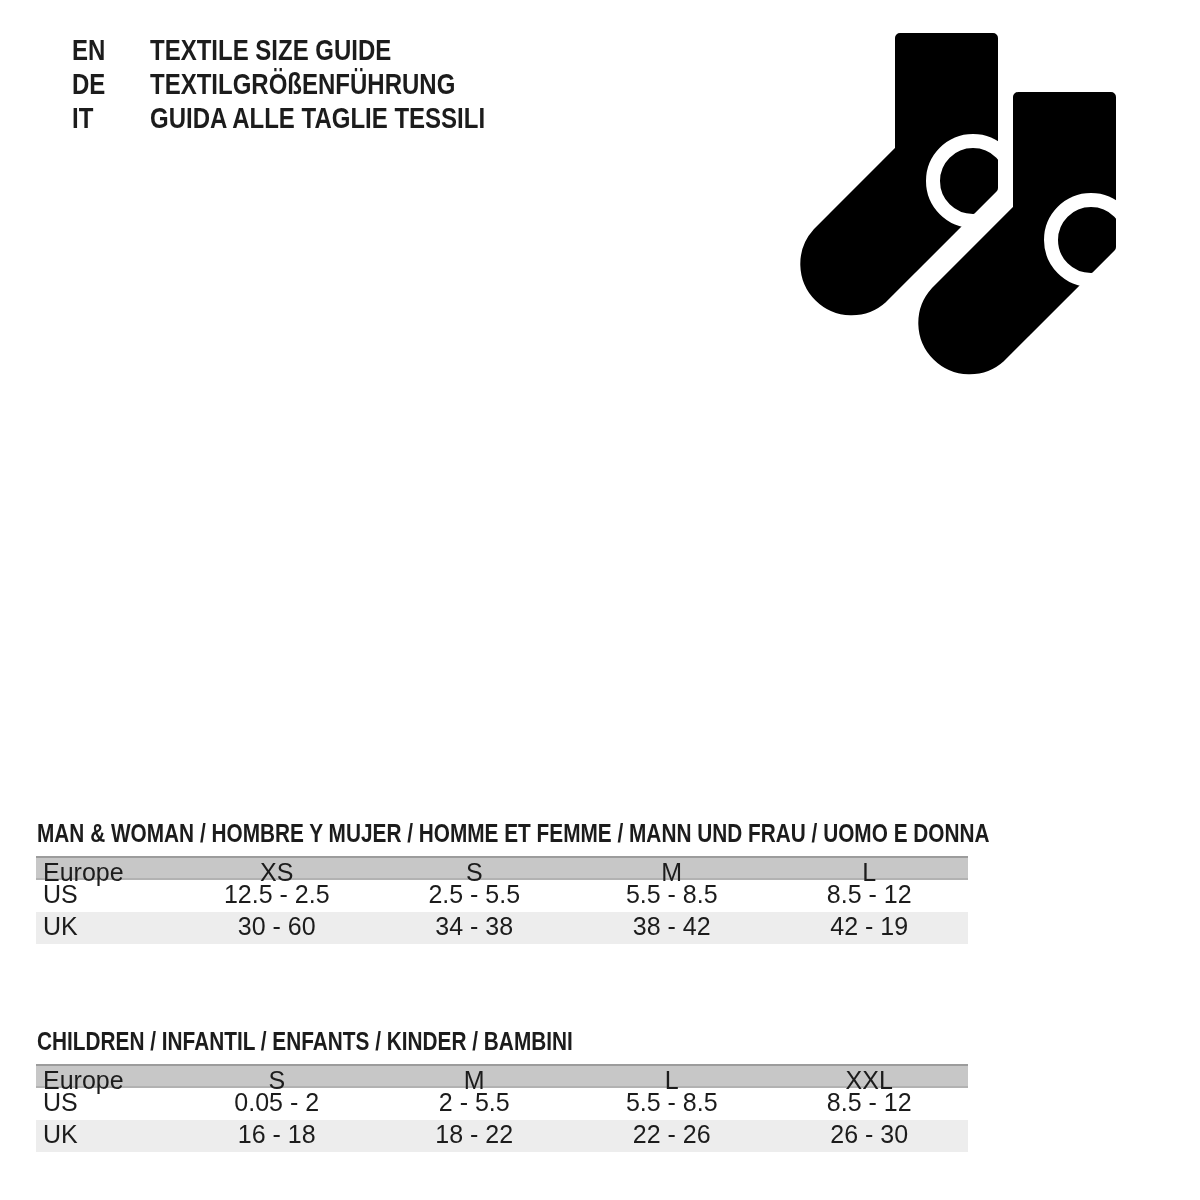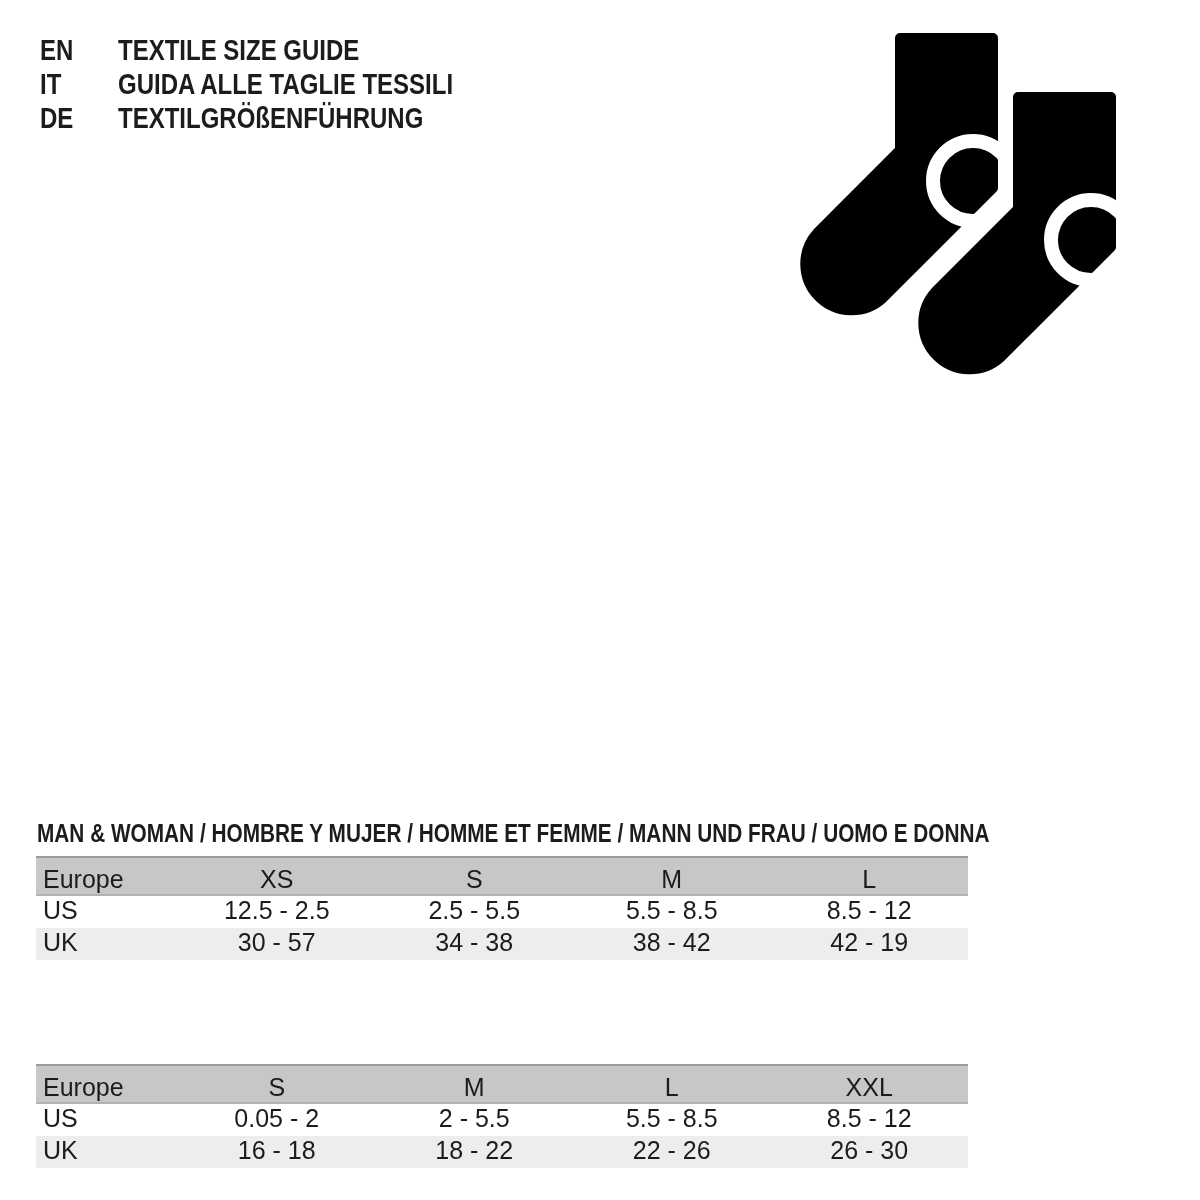--- a/index.html
+++ b/index.html
@@ -20,33 +20,33 @@
     overflow:hidden;
   }
   .canvas{position:relative;width:1200px;height:1200px;background:var(--page-bg);overflow:hidden;}
 
   
   .cond{display:inline-block;transform:scaleX(0.8);transform-origin:0 50%;white-space:nowrap;}
 
   
   .langs{position:absolute;left:40px;top:33px;}
   .lang-row{display:flex;height:34px;align-items:center;font-weight:bold;font-size:30px;}
-  .lang-code{width:78px;flex:0 0 78px;}
+  .lang-code{width:78px;flex:0 0 78px;margin-left:32px;}
 
   
   .category-line{position:absolute;left:40px;top:221px;height:34px;display:flex;align-items:center;font-weight:bold;font-size:30px;}
 
   
   .icon-socks{position:absolute;left:800px;top:25px;width:330px;height:352px;}
 
   
   .tbl-title{position:absolute;left:37px;height:30px;display:flex;align-items:center;font-size:26px;font-weight:bold;}
   .size-table{position:absolute;left:36px;width:932px;}
   .thead{
-    display:flex;height:40px;align-items:flex-end;
+    display:flex;height:24px;align-items:flex-start;
     background:var(--table-header-bg);
     border-top:2px solid var(--table-header-border-top);
     border-bottom:2px solid var(--table-header-border-bottom);
     font-size:25px;
   }
   .trow{display:flex;height:32px;align-items:flex-start;font-size:25px;}
   .trow.alt{background:var(--table-row-alt-bg);}
   .c0{width:142px;flex:0 0 142px;padding-left:7px;text-align:left;}
   .cv{flex:1;text-align:center;}
   .title-man{top:818px;}
@@ -58,26 +58,26 @@
 <body>
 
 <div class="canvas">
 
   <div class="langs">
     <div class="lang-row">
       <span class="lang-code"><span class="cond">EN</span></span>
       <span class="cond">TEXTILE SIZE GUIDE</span>
     </div>
     <div class="lang-row">
+      <span class="lang-code"><span class="cond">DE</span></span>
+      <span class="cond">TEXTILGRÖßENFÜHRUNG</span>
+    </div>
+    <div class="lang-row">
       <span class="lang-code"><span class="cond">IT</span></span>
       <span class="cond">GUIDA ALLE TAGLIE TESSILI</span>
-    </div>
-    <div class="lang-row">
-      <span class="lang-code"><span class="cond">DE</span></span>
-      <span class="cond">TEXTILGRÖßENFÜHRUNG</span>
     </div>
   </div>
 
 
   <svg class="icon-socks" viewBox="0 0 330 352" xmlns="http://www.w3.org/2000/svg" aria-hidden="true">
     <defs>
       <g id="sock">
         <path d="M 0,0 H 93 V 150 L -17.3,260.2 A 46.3,46.3 0 0 1 -82.7,194.8 L 0,112 Z" fill="var(--icon-color,#000)" stroke="var(--icon-color,#000)" stroke-width="10" stroke-linejoin="round"></path>
         <circle cx="73" cy="143" r="40" fill="none" stroke="var(--page-bg,#fff)" stroke-width="14"></circle>
       </g>
@@ -99,27 +99,30 @@
     </div>
     <div class="trow">
       <span class="c0">US</span>
       <span class="cv">12.5 - 2.5</span>
       <span class="cv">2.5 - 5.5</span>
       <span class="cv">5.5 - 8.5</span>
       <span class="cv">8.5 - 12</span>
     </div>
     <div class="trow alt">
       <span class="c0">UK</span>
-      <span class="cv">30 - 57</span>
+      <span class="cv">30 - 60</span>
       <span class="cv">34 - 38</span>
       <span class="cv">38 - 42</span>
       <span class="cv">42 - 19</span>
     </div>
   </div>
 
+  <div class="tbl-title title-child">
+    <span class="cond">CHILDREN / INFANTIL / ENFANTS / KINDER / BAMBINI</span>
+  </div>
   <div class="size-table table-child">
     <div class="thead">
       <span class="c0">Europe</span>
       <span class="cv">S</span>
       <span class="cv">M</span>
       <span class="cv">L</span>
       <span class="cv">XXL</span>
     </div>
     <div class="trow">
       <span class="c0">US</span>

